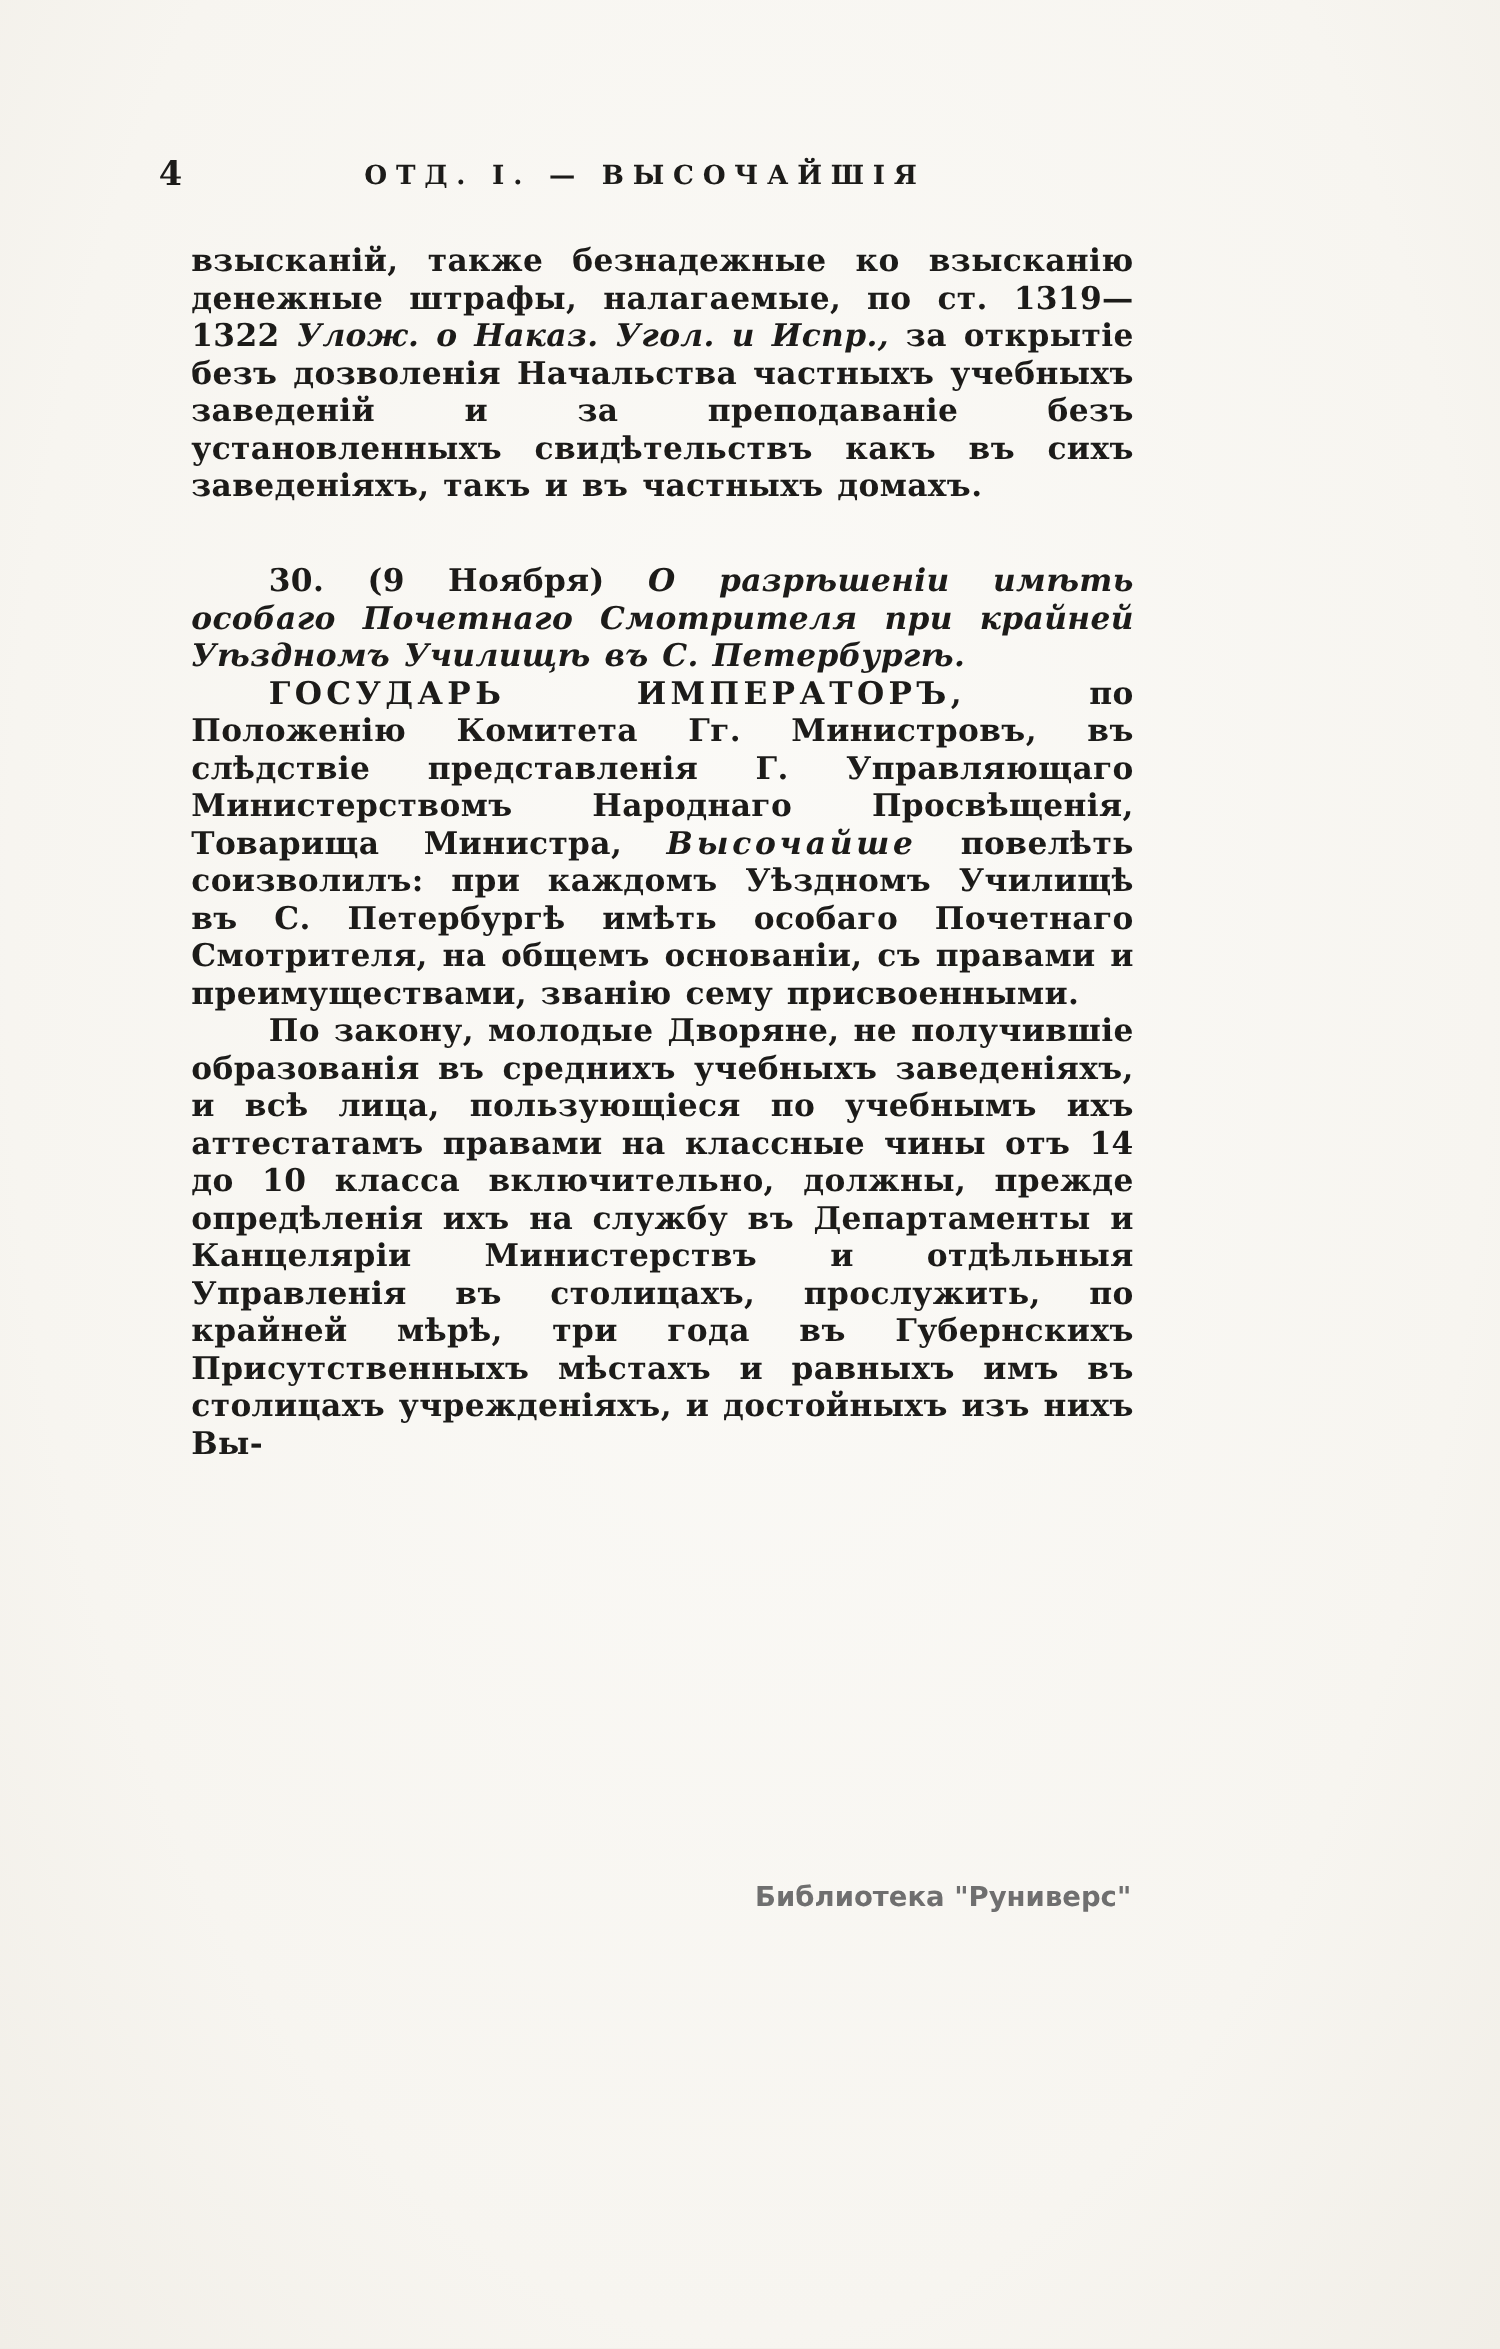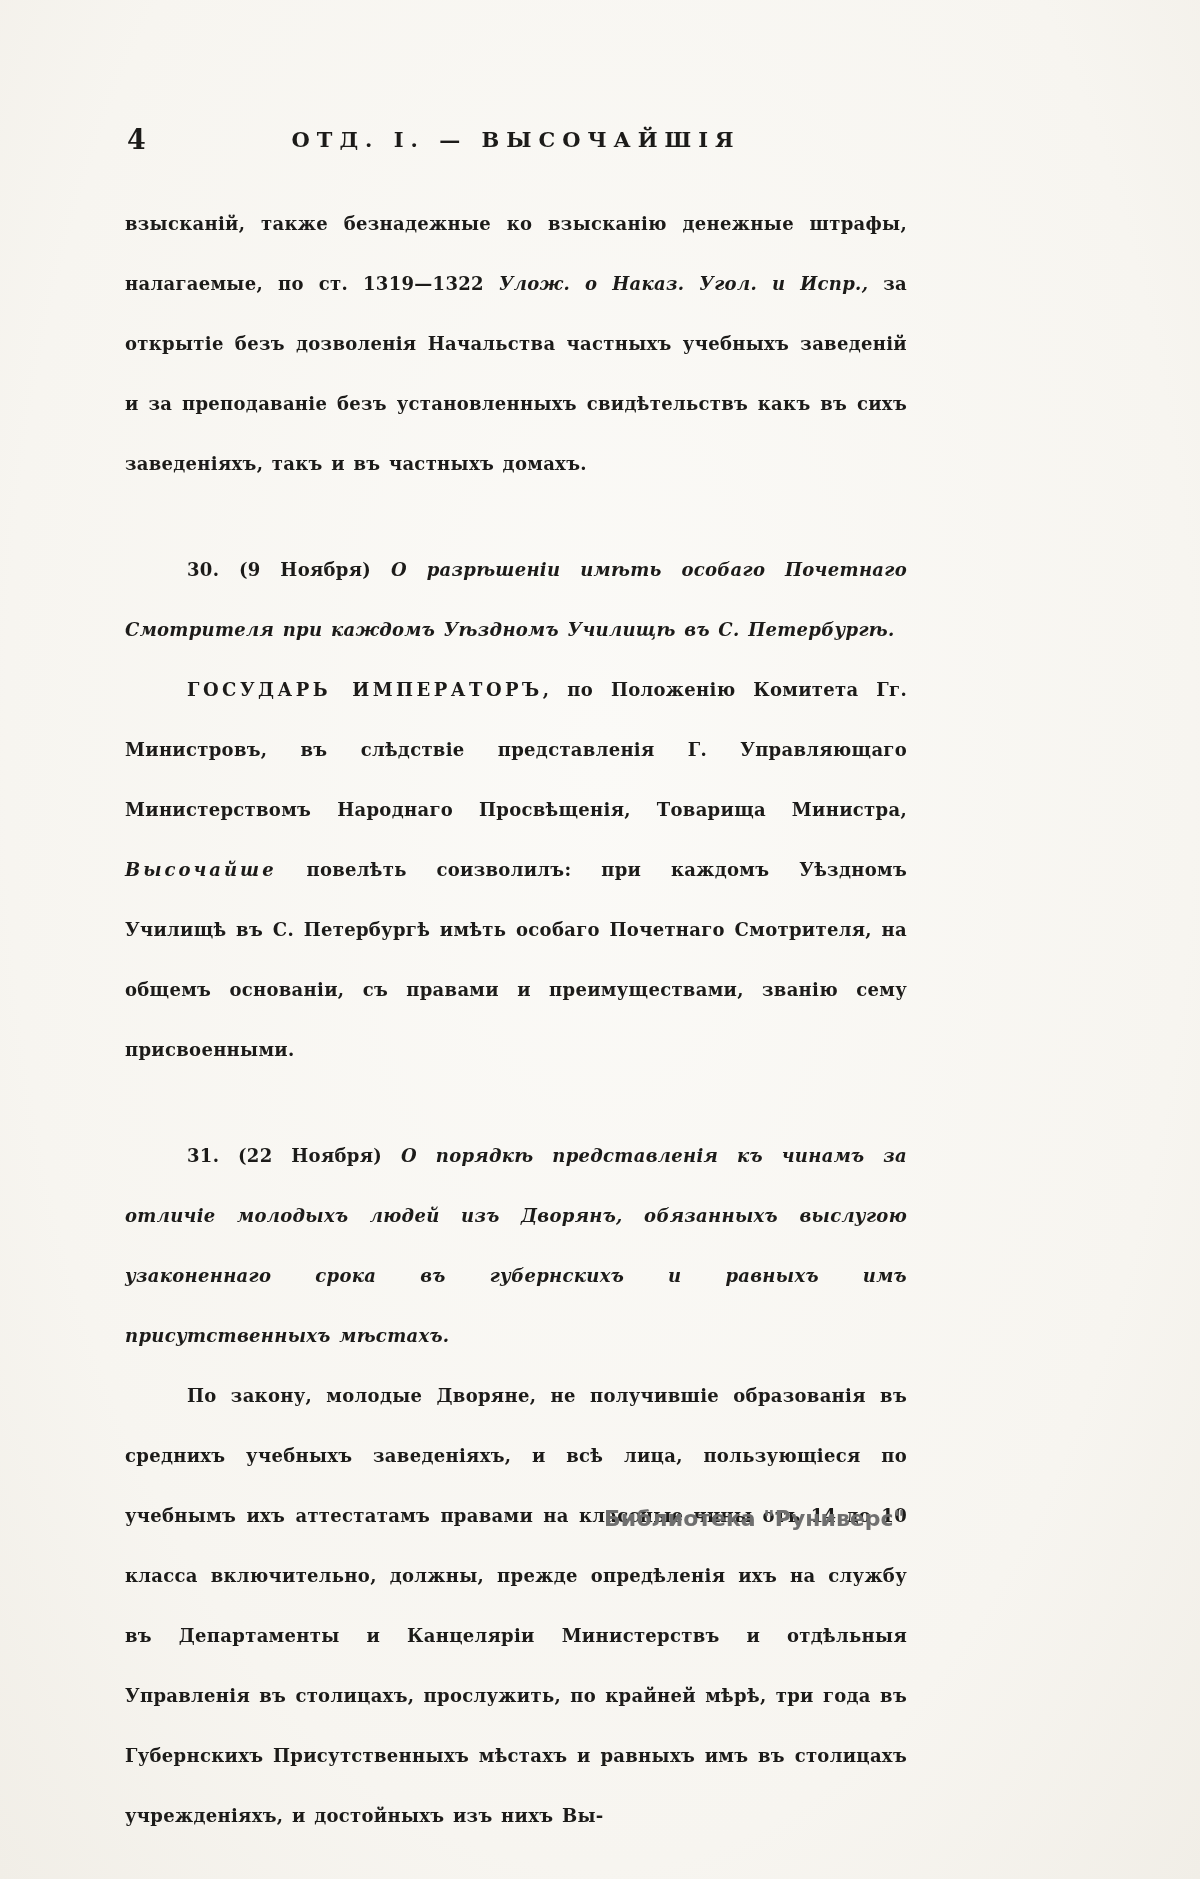--- a/index.html
+++ b/index.html
@@ -35,26 +35,27 @@
   }
   .running-title {
     text-align: center;
     font-size: 21px;
     font-weight: 700;
     letter-spacing: 7px;
     padding-top: 5px;
     white-space: nowrap;
   }
   p.body-text {
-    font-size: 18px;
-    line-height: 60px;
+    font-size: 25px;
+    line-height: 30px;
     text-align: justify;
     font-weight: 600;
     letter-spacing: 0.3px;
     word-spacing: 2px;
+    margin-left: 28px;
   }
   p.indent { text-indent: 62px; }
   p.sec-gap { margin-top: 46px; }
   .italic { font-style: italic; }
   .smallcaps {
     letter-spacing: 3.5px;
     font-weight: 700;
   }
   .spaced {
     letter-spacing: 3px;
@@ -77,24 +78,23 @@
 <div class="page">
   <div class="column">
 
     <header class="page-header">
       <span class="page-num">4</span>
       <div class="running-title">ОТД. I. — ВЫСОЧАЙШІЯ</div>
     </header>
 
     <p class="body-text"><span>взысканій, также безнадежные ко взысканію денежные штрафы, налагаемые, по ст. 1319—1322 </span><span class="italic">Улож. о Наказ. Угол. и Испр.,</span><span> за открытіе безъ дозволенія Начальства частныхъ учебныхъ заведеній и за преподаваніе безъ установленныхъ свидѣтельствъ какъ въ сихъ заведеніяхъ, такъ и въ частныхъ домахъ.</span></p>
 
-    <p class="body-text indent sec-gap"><span>30. (9 Ноября) </span><span class="italic">О разрѣшеніи имѣть особаго Почетнаго Смотрителя при каждомъ Уѣздномъ Училищѣ въ С. Петербургѣ.</span></p>
+    <p class="body-text indent sec-gap"><span>30. (9 Ноября) </span><span class="italic">О разрѣшеніи имѣть особаго Почетнаго Смотрителя при крайней Уѣздномъ Училищѣ въ С. Петербургѣ.</span></p>
 
     <p class="body-text indent"><span class="smallcaps">ГОСУДАРЬ ИМПЕРАТОРЪ</span><span>, по Положенію Комитета Гг. Министровъ, въ слѣдствіе представленія Г. Управляющаго Министерствомъ Народнаго Просвѣщенія, Товарища Министра, </span><span class="spaced">Высочайше</span><span> повелѣть соизволилъ: при каждомъ Уѣздномъ Училищѣ въ С. Петербургѣ имѣть особаго Почетнаго Смотрителя, на общемъ основаніи, съ правами и преимуществами, званію сему присвоенными.</span></p>
 
-    <p class="body-text indent sec-gap"><span>31. (22 Ноября) </span><span class="italic">О порядкѣ представленія къ чинамъ за отличіе молодыхъ людей изъ Дворянъ, обязанныхъ выслугою узаконеннаго срока въ губернскихъ и равныхъ имъ присутственныхъ мѣстахъ.</span></p>
 
     <p class="body-text indent"><span>По закону, молодые Дворяне, не получившіе образованія въ среднихъ учебныхъ заведеніяхъ, и всѣ лица, пользующіеся по учебнымъ ихъ аттестатамъ правами на классные чины отъ 14 до 10 класса включительно, должны, прежде опредѣленія ихъ на службу въ Департаменты и Канцеляріи Министерствъ и отдѣльныя Управленія въ столицахъ, прослужить, по крайней мѣрѣ, три года въ Губернскихъ Присутственныхъ мѣстахъ и равныхъ имъ въ столицахъ учрежденіяхъ, и достойныхъ изъ нихъ Вы-</span></p>
 
   </div>
 
   <div class="watermark">Библиотека "Руниверс"</div>
 </div>
 
 </body></html>

